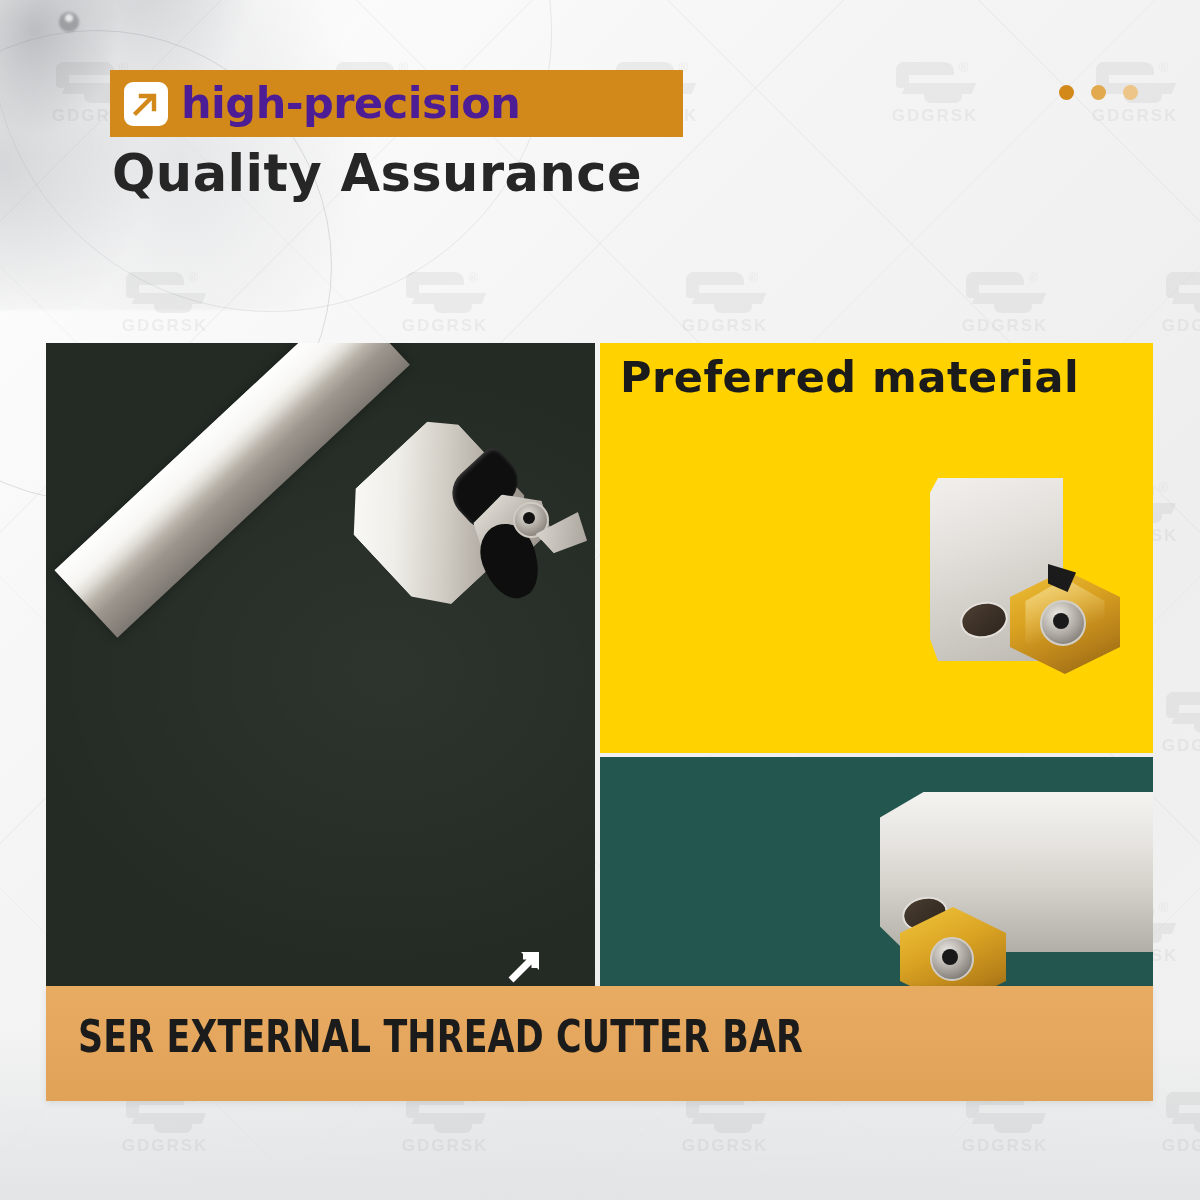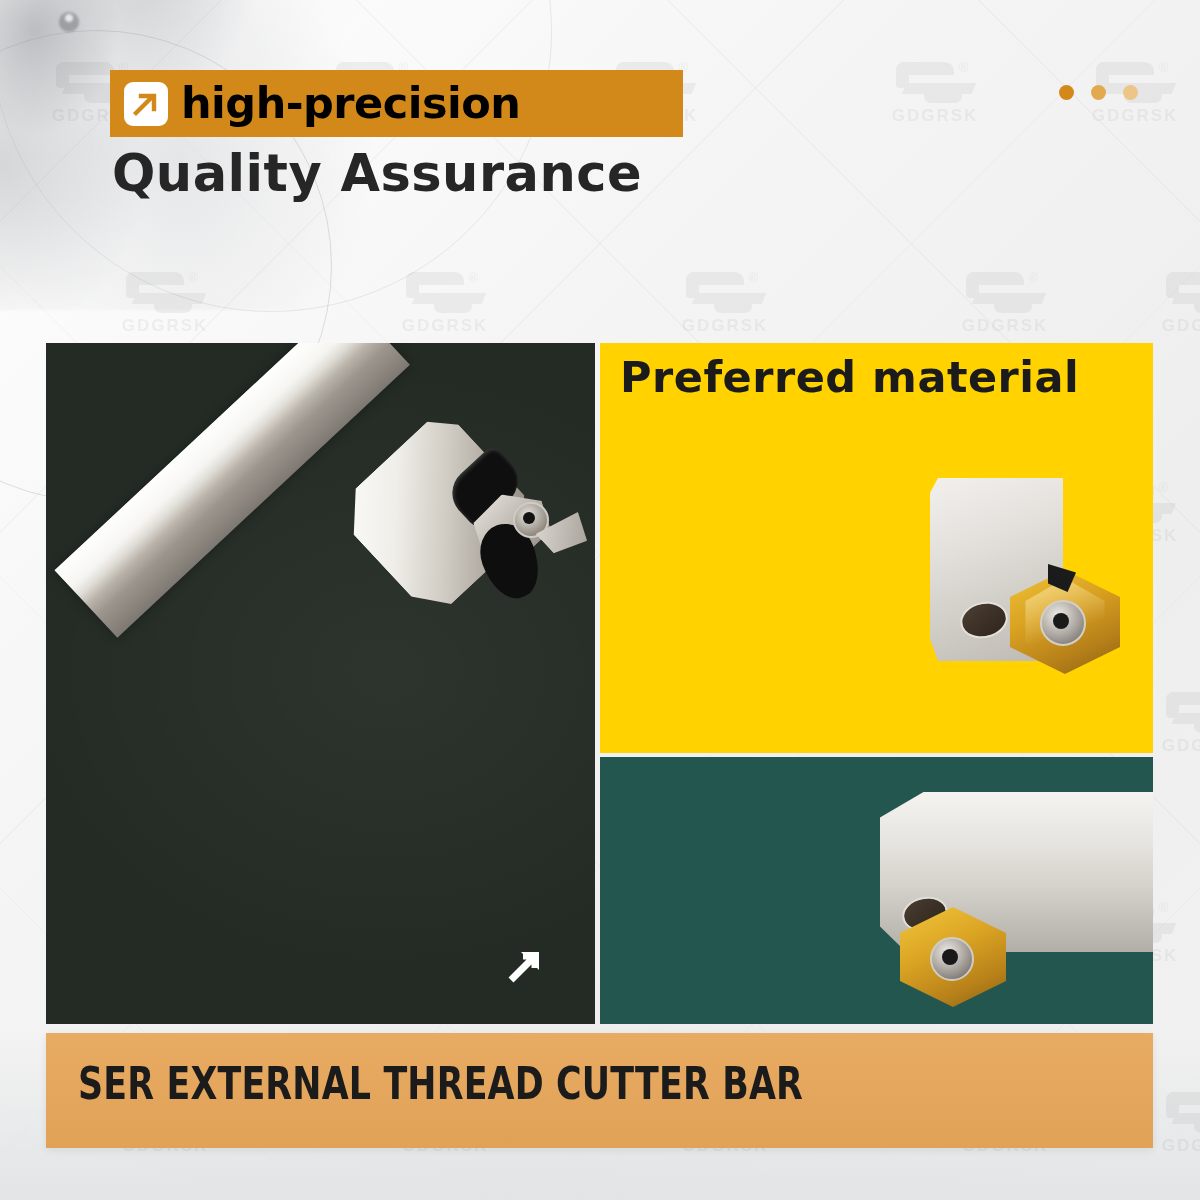--- a/index.html
+++ b/index.html
@@ -62,21 +62,21 @@
     font-size:17px;font-weight:700;letter-spacing:2px;color:#2a2a2a;margin-top:2px;}
 
   
   .hdr-badge{
     position:absolute;left:110px;top:70px;width:573px;height:67px;
     background:#d2891a;display:flex;align-items:center;padding-left:14px;box-sizing:border-box;
   }
   .hdr-icon{width:44px;height:44px;border-radius:9px;background:#ffffff;position:relative;flex:0 0 auto;}
   .hdr-icon svg{position:absolute;left:7px;top:7px;}
   .hdr-badge-text{
-    color:#000000;font-size:43px;font-weight:700;letter-spacing:-.5px;margin-left:13px;
+    color:#4c1d95;font-size:43px;font-weight:700;letter-spacing:-.5px;margin-left:13px;
     font-family:"DejaVu Sans", sans-serif;line-height:1;
   }
   .hdr-title{
     position:absolute;left:112px;top:148px;color:#262626;font-size:51px;font-weight:700;
     letter-spacing:.5px;font-family:"DejaVu Sans", sans-serif;line-height:1;
   }
   .hdr-dots{position:absolute;right:62px;top:85px;display:flex;gap:17px;}
   .hdr-dots span{width:15px;height:15px;border-radius:50%;display:block;}
 
   
@@ -189,21 +189,21 @@
   }
   .tg-screw::after{content:"";position:absolute;left:10px;top:10px;width:16px;height:16px;
     border-radius:50%;background:#191919;}
   .tg-hole{
     position:absolute;left:302px;top:140px;width:42px;height:30px;border-radius:50%;
     background:linear-gradient(150deg,#4a3d31,#2c241c);border:2px solid #e2dfda;transform:rotate(-12deg);
   }
 
   
   .footer-band{
-    position:absolute;left:46px;top:1033px;width:1107px;height:115px;
+    position:absolute;left:46px;top:986px;width:1107px;height:115px;
     background:linear-gradient(to bottom,#e8ab62,#e0a257);
     box-shadow:0 2px 8px rgba(0,0,0,.08);overflow:hidden;
   }
   .footer-text{
     position:absolute;left:32px;top:24px;color:#1b1b1b;font-size:45px;font-weight:700;
     font-family:"DejaVu Sans Condensed","DejaVu Sans", sans-serif;letter-spacing:.2px;
     transform:scaleX(.86);transform-origin:left center;white-space:nowrap;
   }
 </style>
 </head>

